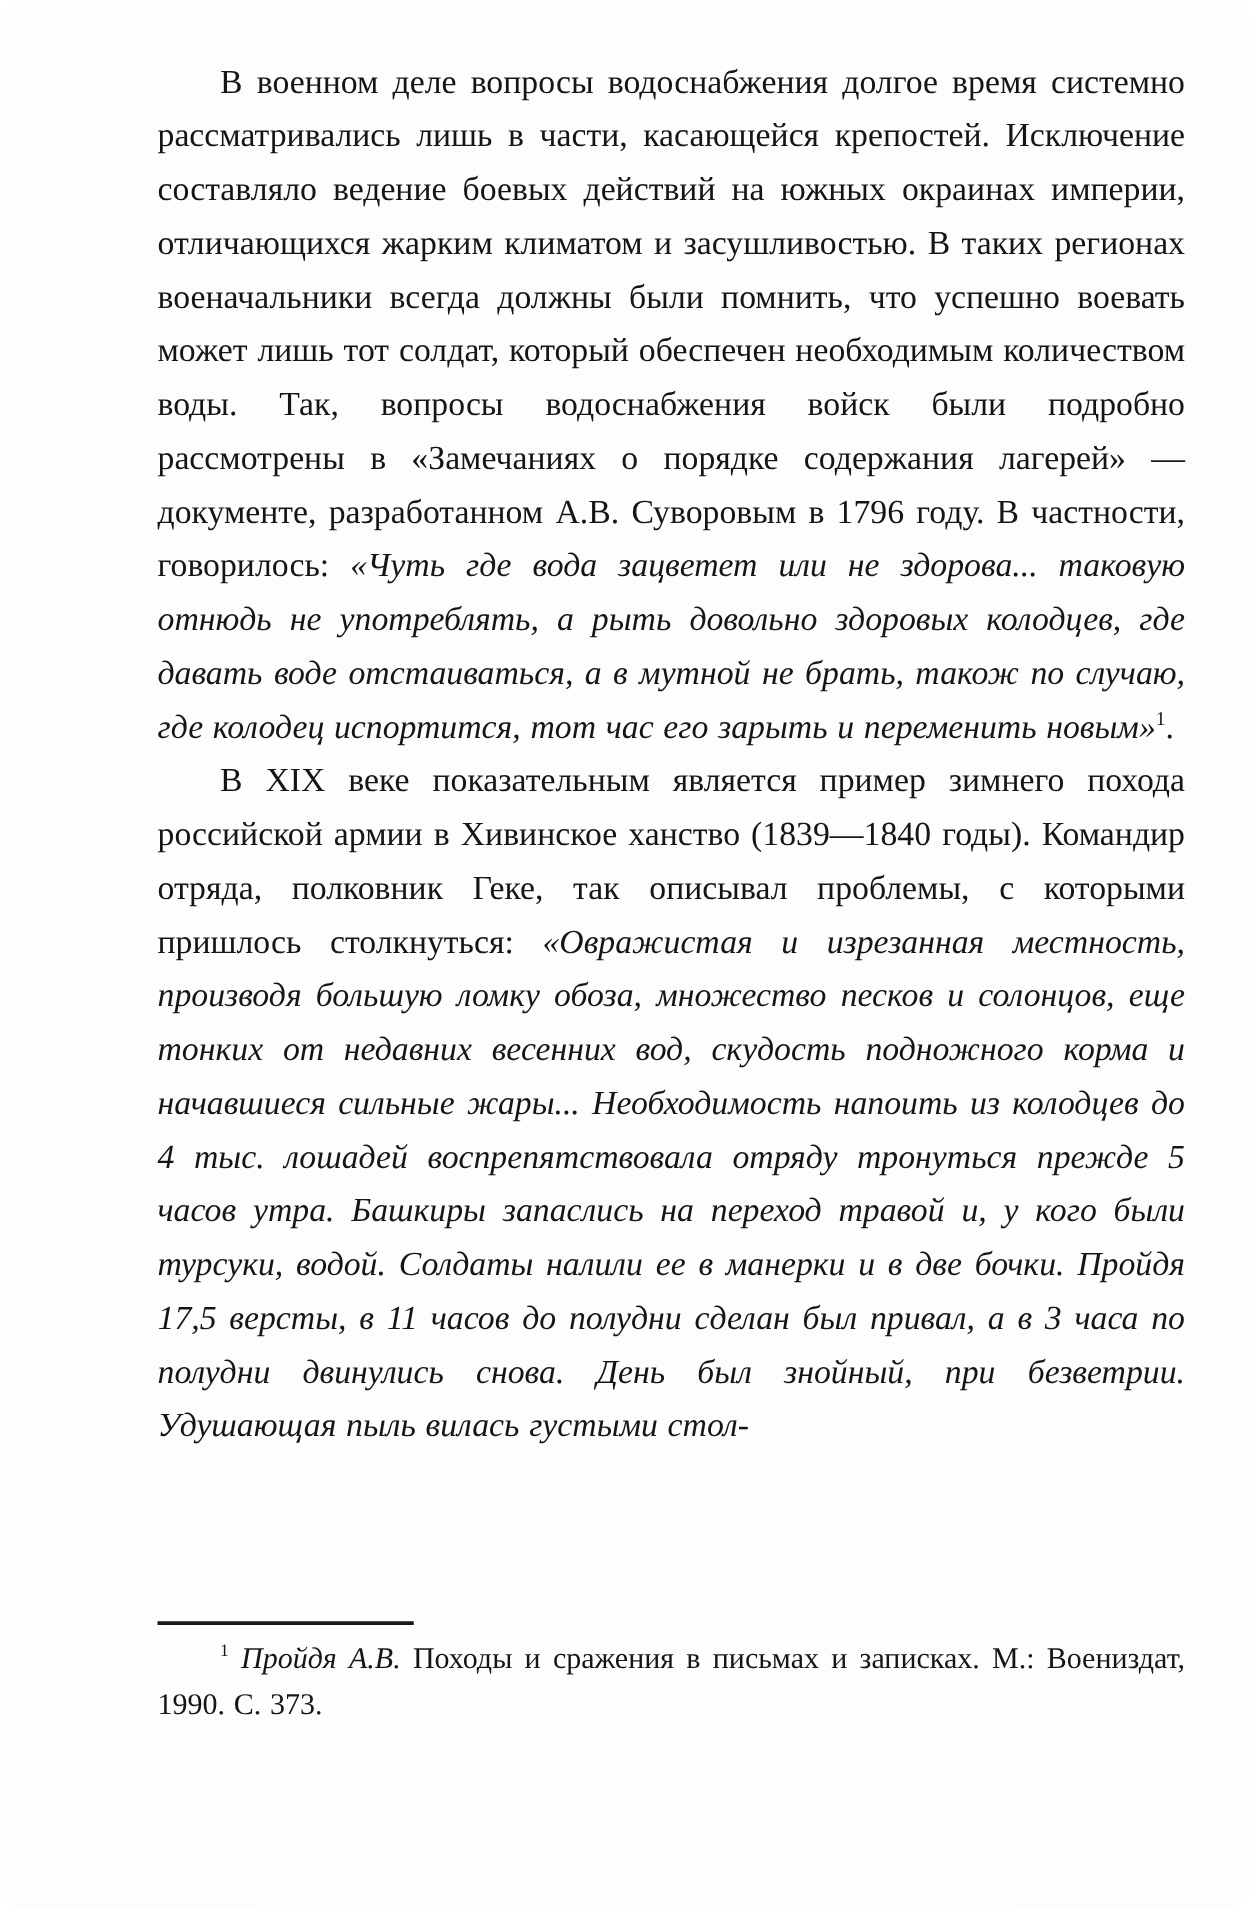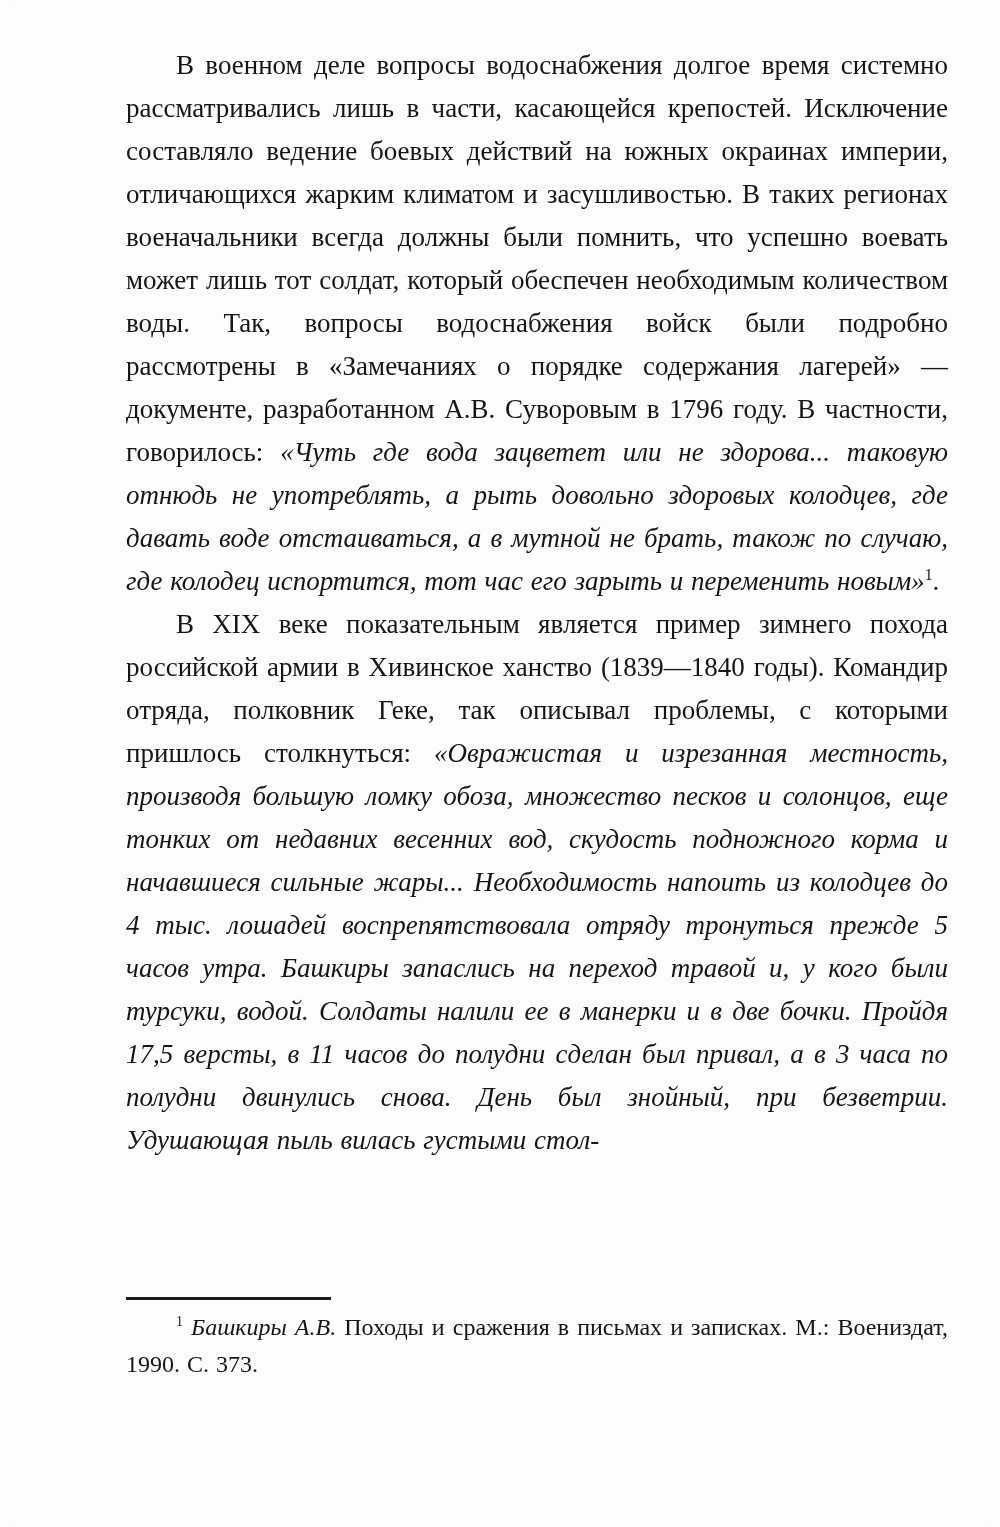--- a/index.html
+++ b/index.html
@@ -74,17 +74,17 @@
   <div class="text-block">
 
     <p class="para"><span>В военном деле вопросы водоснабжения долгое время системно рассматривались лишь в части, касающейся крепостей. Исключение составляло ведение боевых действий на южных окраинах империи, отличающихся жарким климатом и засушливостью. В таких регионах военачальники всегда должны были помнить, что успешно воевать может лишь тот солдат, который обеспечен необходимым количеством воды. Так, вопросы водоснабжения войск были подробно рассмотрены в «Замечаниях о порядке содержания лагерей» — документе, разработанном А.В. Суворовым в 1796 году. В частности, говорилось: </span><span class="italic">«Чуть где вода зацветет или не здорова... таковую отнюдь не употреблять, а рыть довольно здоровых колодцев, где давать воде отстаиваться, а в мутной не брать, також по случаю, где колодец испортится, тот час его зарыть и переменить новым»</span><sup class="fn-ref">1</sup><span>.</span></p>
 
     <p class="para"><span>В XIX веке показательным является пример зимнего похода российской армии в Хивинское ханство (1839—1840 годы). Командир отряда, полковник Геке, так описывал проблемы, с которыми пришлось столкнуться: </span><span class="italic">«Овражистая и изрезанная местность, производя большую ломку обоза, множество песков и солонцов, еще тонких от недавних весенних вод, скудость подножного корма и начавшиеся сильные жары... Необходимость напоить из колодцев до 4 тыс. лошадей воспрепятствовала отряду тронуться прежде 5 часов утра. Башкиры запаслись на переход травой и, у кого были турсуки, водой. Солдаты налили ее в манерки и в две бочки. Пройдя 17,5 версты, в 11 часов до полудни сделан был привал, а в 3 часа по полудни двинулись снова. День был знойный, при безветрии. Удушающая пыль вилась густыми стол-</span></p>
 
   </div>
 
   <div class="footnote-area">
     <div class="footnote-rule"></div>
-    <p class="footnote"><sup class="fn-ref">1</sup><span class="italic"> Башкиры А.В.</span><span> Походы и сражения в письмах и записках. М.: Воениздат, 1990. С. 373.</span></p>
+    <p class="footnote"><sup class="fn-ref">1</sup><span class="italic"> Пройдя А.В.</span><span> Походы и сражения в письмах и записках. М.: Воениздат, 1990. С. 373.</span></p>
   </div>
 
 
 </div>
 
 </body></html>

